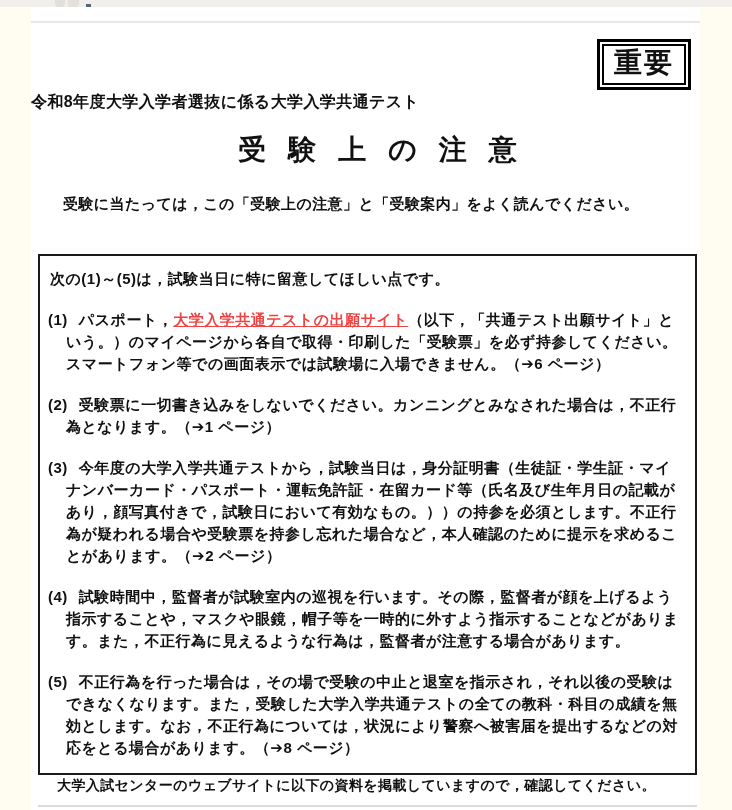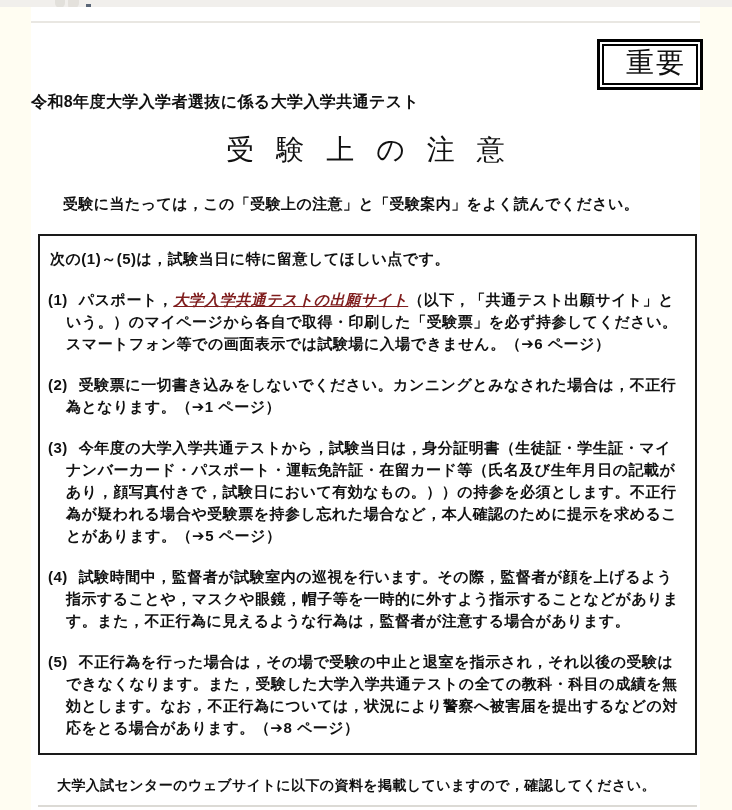--- a/index.html
+++ b/index.html
@@ -62,83 +62,82 @@
   
   .important-badge-outer {
     position: absolute;
     left: 566px; top: 32px;
     border: 3px solid #000;
     padding: 2px;
     background: #fff;
   }
   .important-badge-inner {
     border: 2px solid #000;
-    padding: 2px 10px 4px 22px;
+    padding: 2px 10px 4px 10px;
     font-size: 28px;
-    font-weight: normal;
+    font-weight: bold;
     letter-spacing: 2px;
     line-height: 1.1;
     white-space: nowrap;
     text-align: right;
   }
   .doc-subtitle {
     position: absolute;
     left: 0; top: 85px;
     width: 669px;
     text-align: left;
     font-size: 16px;
     font-weight: bold;
     letter-spacing: 0.4px;
     white-space: nowrap;
   }
   .doc-title {
     position: absolute;
-    left: 0; top: 124px;
+    left: 12px; top: 124px;
     width: 669px;
     text-align: center;
     font-size: 28px;
-    font-weight: normal;
+    font-weight: bold;
     letter-spacing: 22px;
     padding-left: 22px;
     box-sizing: border-box;
     white-space: nowrap;
   }
   .intro-text {
     position: absolute;
     left: 32px; top: 188px;
     width: 630px;
     font-size: 15px;
     font-weight: bold;
     letter-spacing: 0.4px;
     white-space: nowrap;
   }
   .notice-box {
     position: absolute;
-    left: 7px; top: 227px;
+    left: 7px; top: 247px;
     width: 659px; height: 521px;
     box-sizing: border-box;
     border: 2px solid #1a1a1a;
     padding: 12px 14px 0 10px;
     overflow: hidden;
     font-size: 15px;
     font-weight: bold;
     line-height: 22px;
     letter-spacing: 0.5px;
   }
   .notice-lead { margin: 0; }
   .notice-item {
     margin: 19px 0 0 16px;
     text-indent: -18px;
   }
   .item-num { margin-right: 11px; }
   .apply-link {
-    color: #7f1d1d;
+    color: #ef4444;
     text-decoration: underline;
     cursor: pointer;
-    font-style: italic;
   }
   .footer-text {
     position: absolute;
     left: 26px; top: 770px;
     width: 640px;
     font-size: 14px;
     font-weight: bold;
     letter-spacing: 0.4px;
     white-space: nowrap;
   }
@@ -179,21 +178,21 @@
 
       <p class="notice-item">
         <span class="item-num">(1)</span><span>パスポート，</span><a class="apply-link">大学入学共通テストの出願サイト</a><span>（以下，「共通テスト出願サイト」という。）のマイページから各自で取得・印刷した「受験票」を必ず持参してください。スマートフォン等での画面表示では試験場に入場できません。（➔6 ページ）</span>
       </p>
 
       <p class="notice-item">
         <span class="item-num">(2)</span><span>受験票に一切書き込みをしないでください。カンニングとみなされた場合は，不正行為となります。（➔1 ページ）</span>
       </p>
 
       <p class="notice-item">
-        <span class="item-num">(3)</span><span>今年度の大学入学共通テストから，試験当日は，身分証明書（生徒証・学生証・マイナンバーカード・パスポート・運転免許証・在留カード等（氏名及び生年月日の記載があり，顔写真付きで，試験日において有効なもの。））の持参を必須とします。不正行為が疑われる場合や受験票を持参し忘れた場合など，本人確認のために提示を求めることがあります。（➔5 ページ）</span>
+        <span class="item-num">(3)</span><span>今年度の大学入学共通テストから，試験当日は，身分証明書（生徒証・学生証・マイナンバーカード・パスポート・運転免許証・在留カード等（氏名及び生年月日の記載があり，顔写真付きで，試験日において有効なもの。））の持参を必須とします。不正行為が疑われる場合や受験票を持参し忘れた場合など，本人確認のために提示を求めることがあります。（➔2 ページ）</span>
       </p>
 
       <p class="notice-item">
         <span class="item-num">(4)</span><span>試験時間中，監督者が試験室内の巡視を行います。その際，監督者が顔を上げるよう指示することや，マスクや眼鏡，帽子等を一時的に外すよう指示することなどがあります。また，不正行為に見えるような行為は，監督者が注意する場合があります。</span>
       </p>
 
       <p class="notice-item">
         <span class="item-num">(5)</span><span>不正行為を行った場合は，その場で受験の中止と退室を指示され，それ以後の受験はできなくなります。また，受験した大学入学共通テストの全ての教科・科目の成績を無効とします。なお，不正行為については，状況により警察へ被害届を提出するなどの対応をとる場合があります。（➔8 ページ）</span>
       </p>
     </div>

